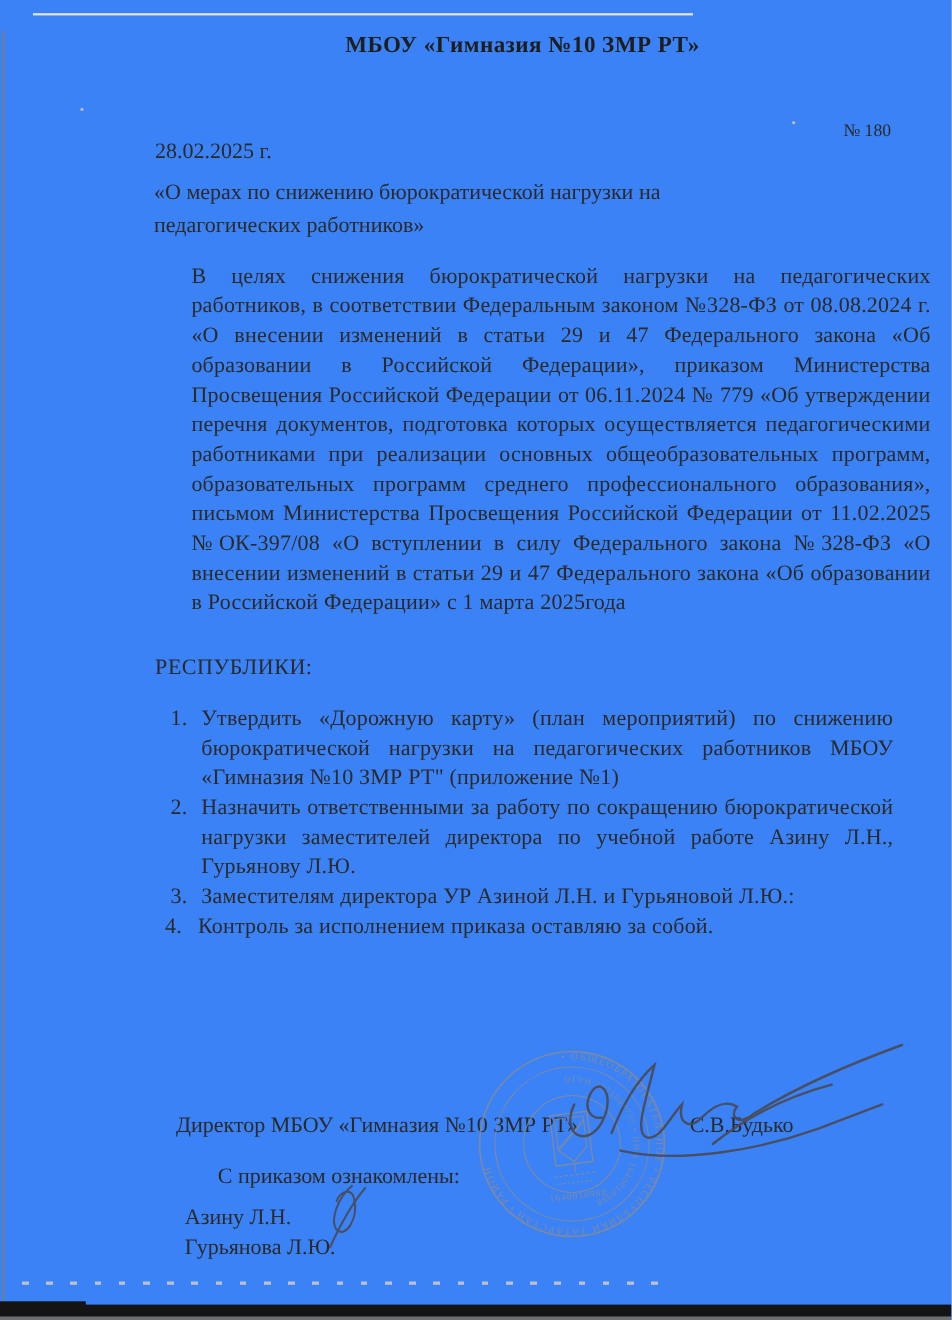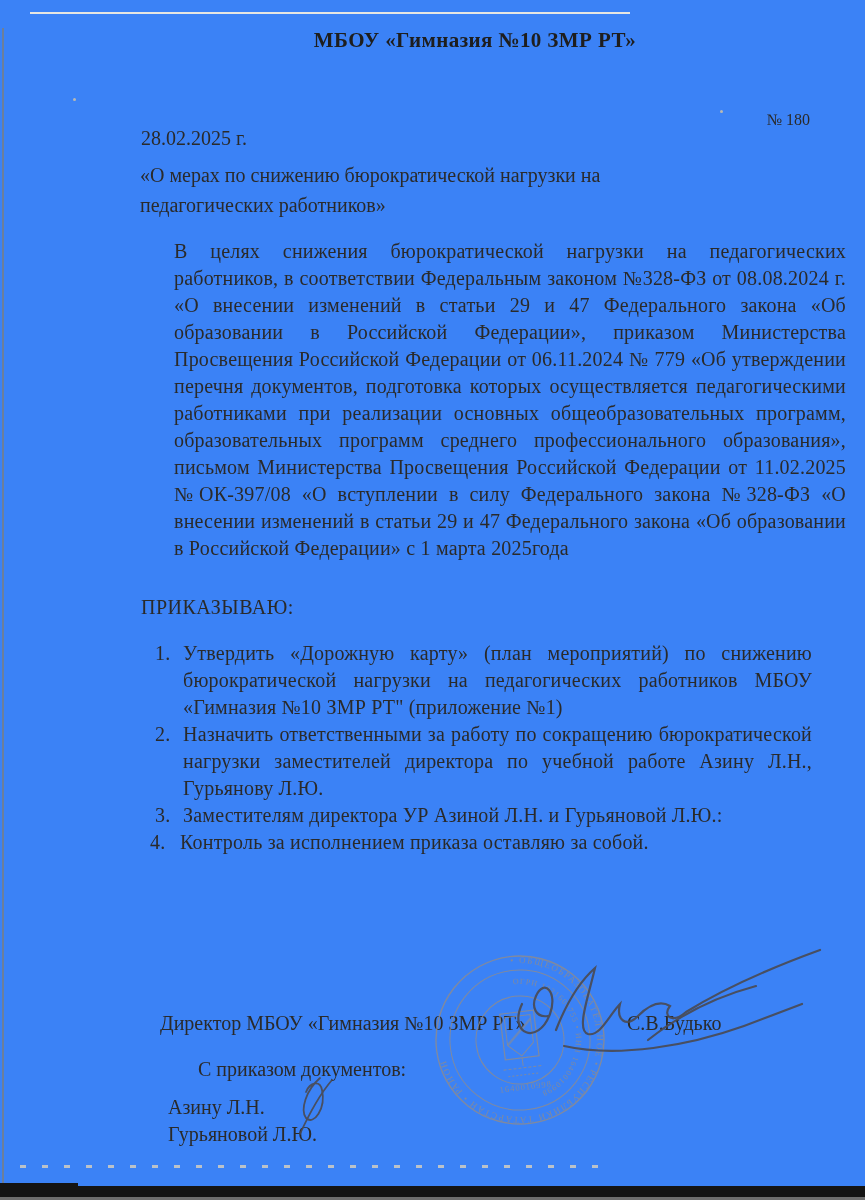--- a/index.html
+++ b/index.html
@@ -70,21 +70,21 @@
 
   <div class="abs org-name">МБОУ «Гимназия №10 ЗМР РТ»</div>
 
   <div class="abs order-date">28.02.2025 г.</div>
   <div class="abs order-number">№ 180</div>
 
   <div class="abs subject">«О мерах по снижению бюрократической нагрузки на педагогических работников»</div>
 
   <div class="abs body-par">В целях снижения бюрократической нагрузки на педагогических работников, в соответствии Федеральным законом №328-ФЗ от 08.08.2024 г. «О внесении изменений в статьи 29 и 47 Федерального закона «Об образовании в Российской Федерации», приказом Министерства Просвещения Российской Федерации от 06.11.2024 № 779 «Об утверждении перечня документов, подготовка которых осуществляется педагогическими работниками при реализации основных общеобразовательных программ, образовательных программ среднего профессионального образования», письмом Министерства Просвещения Российской Федерации от 11.02.2025 №ОК-397/08 «О вступлении в силу Федерального закона №328-ФЗ «О внесении изменений в статьи 29 и 47 Федерального закона «Об образовании в Российской Федерации» с 1 марта 2025года</div>
 
-  <div class="abs resolution">ПРИКАЗЫВАЮ:</div>
+  <div class="abs resolution">РЕСПУБЛИКИ:</div>
 
   <div class="abs order-list">
     <div class="o-item lvl1">
       <span class="marker">1.</span>
       <span>Утвердить «Дорожную карту» (план мероприятий) по снижению бюрократической нагрузки на педагогических работников МБОУ «Гимназия №10 ЗМР РТ" (приложение №1)</span>
     </div>
     <div class="o-item lvl1">
       <span class="marker">2.</span>
       <span>Назначить ответственными за работу по сокращению бюрократической нагрузки заместителей директора по учебной работе Азину Л.Н., Гурьянову Л.Ю.</span>
     </div>
@@ -94,23 +94,23 @@
     </div>
     <div class="o-item lvl1 last">
       <span class="marker">4.</span>
       <span>Контроль за исполнением приказа оставляю за собой.</span>
     </div>
   </div>
 
   <div class="abs signer-position">Директор МБОУ «Гимназия №10 ЗМР РТ»</div>
   <div class="abs signer-name">С.В.Будько</div>
 
-  <div class="abs ack-label">С приказом документов:</div>
+  <div class="abs ack-label">С приказом ознакомлены:</div>
   <div class="abs ack-1">Азину Л.Н.</div>
-  <div class="abs ack-2">Гурьяновой Л.Ю.</div>
+  <div class="abs ack-2">Гурьянова Л.Ю.</div>
 
   <div class="abs stamp-wrap">
     <svg width="184" height="184" viewBox="0 0 184 184">
       <defs>
         <path id="ringOuter" d="M92,15 a77,77 0 1,1 -0.02,0"></path>
         <path id="ringMid" d="M92,36 a56,56 0 1,1 -0.02,0"></path>
       </defs>
       <g fill="none" stroke="#8b8b92">
         <circle cx="92" cy="92" r="84" stroke-width="1.4"></circle>
         <circle cx="92" cy="92" r="70" stroke-width="1"></circle>

